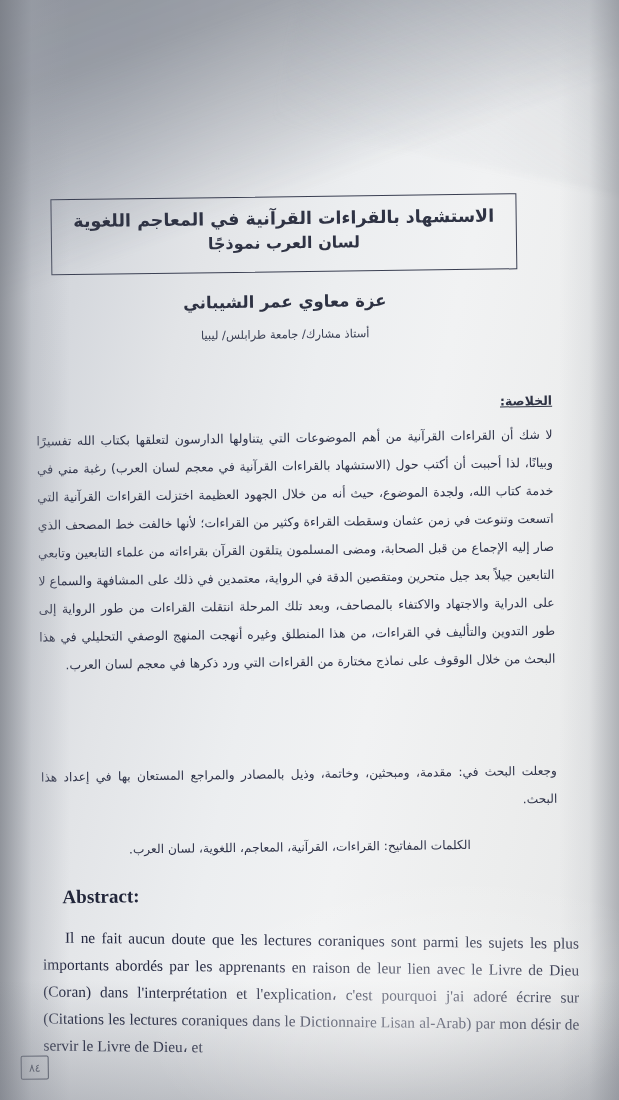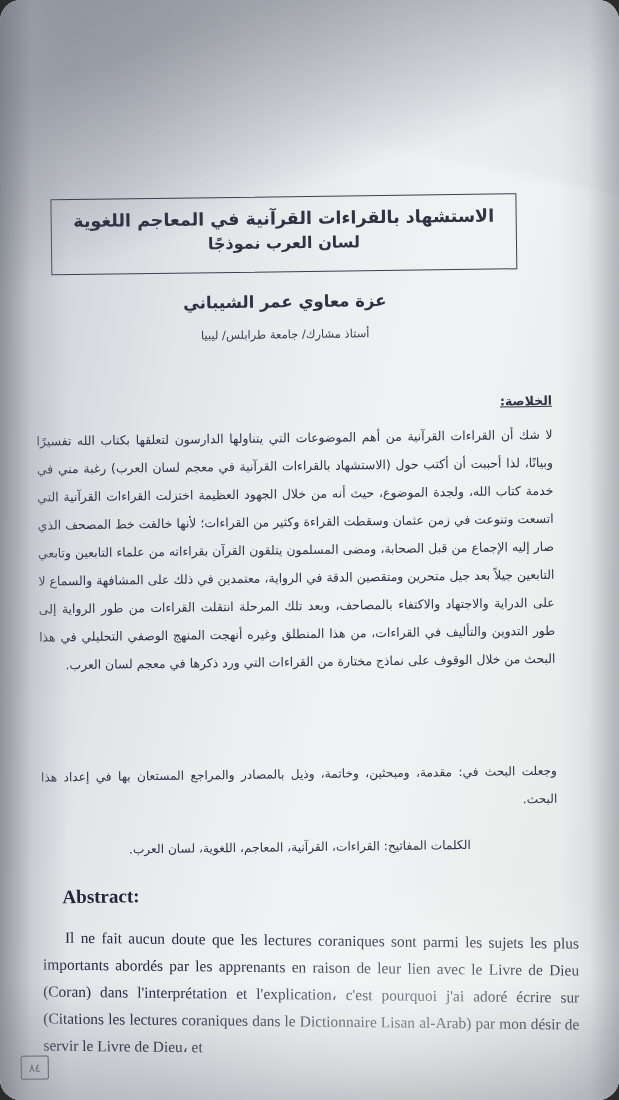--- a/index.html
+++ b/index.html
@@ -7,21 +7,20 @@
     padding: 0;
     background: #2b2b2b;
   }
   #page {
     position: relative;
     width: 619px;
     height: 1100px;
     overflow: hidden;
     background: #d9d9db;
     font-family: "Liberation Serif", serif;
-    border-radius: 21px;
   }
 
   
   .paper {
     position: absolute;
     left: -18px;
     top: -10px;
     width: 660px;
     height: 1130px;
     background:

